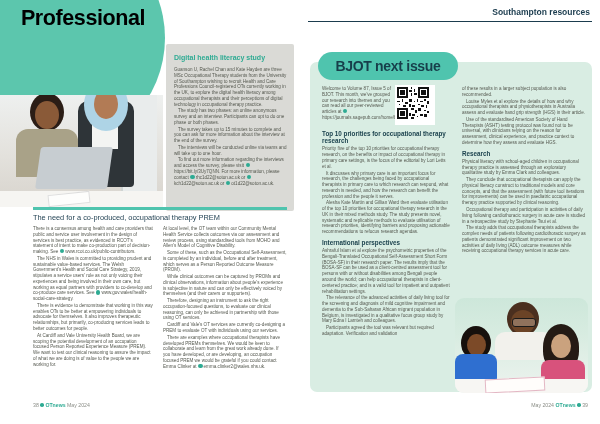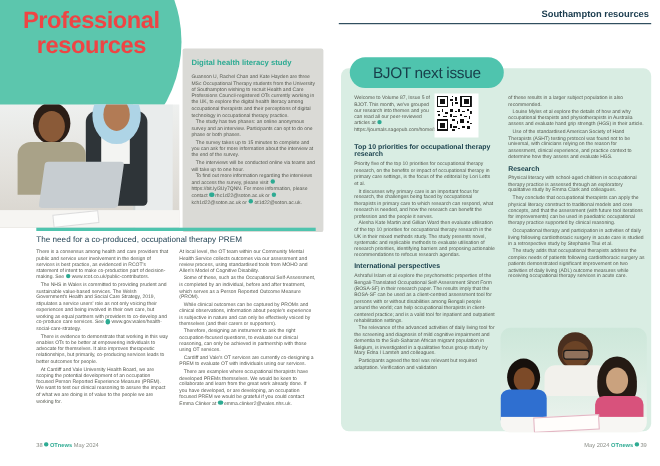--- a/index.html
+++ b/index.html
@@ -6,21 +6,21 @@
   #canvas{position:relative;width:600px;height:424px;background:#ffffff;overflow:hidden;
           font-family:"Liberation Sans","DejaVu Sans",sans-serif;}
 
   
   .hdr-label{position:absolute;top:7px;right:10px;font-size:8.5px;font-weight:bold;color:#1b3c4e;}
   .hdr-rule{position:absolute;top:21px;left:308px;right:8px;height:1.4px;background:#1b3c4e;}
 
   
   .badge-circle{position:absolute;left:-63px;top:-76px;width:228px;height:228px;border-radius:50%;
                 background:#5cc6ad;}
-  .badge-text{position:absolute;left:8px;top:7px;width:150px;text-align:center;color:#ef4444;
+  .badge-text{position:absolute;left:8px;top:7px;width:150px;text-align:center;color:#000000;
               font-weight:bold;font-size:21.5px;line-height:1.05;letter-spacing:-0.4px;}
 
   
   .photo-left{position:absolute;left:0;top:95px;width:163px;height:112px;overflow:hidden;
               background:linear-gradient(180deg,#eef0ef 0%,#e3e1dc 55%,#d7d3cc 100%);}
   .pl-window{position:absolute;right:6px;top:0;width:34px;height:100%;background:#e9ecec;border-left:2px solid #cfd4d3;}
   .pl-vest{position:absolute;left:78px;top:6px;width:56px;height:86px;border-radius:10px 10px 4px 4px;background:#2e3438;}
   .pl-shirt{position:absolute;left:92px;top:14px;width:26px;height:40px;background:#f3f4f2;}
   .pl-hijab{position:absolute;left:84px;top:-16px;width:44px;height:52px;border-radius:50%;background:#aed4e6;}
   .pl-face2{position:absolute;left:94px;top:-6px;width:24px;height:30px;border-radius:50%;background:#b27b55;}
@@ -45,21 +45,21 @@
   
   .art-rule{position:absolute;left:33px;top:207px;width:254px;height:2.6px;background:#4fc4ae;}
   .art-title{position:absolute;left:33px;top:213px;width:260px;font-size:7.4px;font-weight:normal;color:#1b3c4e;}
   .art-col1{position:absolute;left:33px;top:226px;width:120px;}
   .art-col2{position:absolute;left:163px;top:226px;width:124px;}
 
   
   .mint-panel{position:absolute;left:310px;top:62px;width:282px;height:330px;background:#d9ede3;border-radius:7px;}
   .bjot-pill{position:absolute;left:318px;top:52px;width:140px;height:28px;border-radius:14px;background:#4fc4ae;
              display:flex;align-items:center;justify-content:center;}
-  .bjot-pill span{font-size:14px;font-weight:normal;color:#173e4a;letter-spacing:-0.3px;}
+  .bjot-pill span{font-size:14px;font-weight:bold;color:#173e4a;letter-spacing:-0.3px;}
   .bjot-intro{position:absolute;left:322px;top:86px;width:70px;}
   .qr{position:absolute;left:395px;top:85px;width:36px;height:36px;background:#ffffff;padding:2px;}
   .bjot-col1{position:absolute;left:322px;top:130px;width:128px;}
   .bjot-col2{position:absolute;left:462px;top:86px;width:124px;}
   .bjot-h{font-size:6.3px;font-weight:bold;color:#173e4a;line-height:1.15;margin:4px 0 2px 0;}
 
   
   .photo-right{position:absolute;left:455px;top:298px;width:133px;height:95px;border-radius:9px;overflow:hidden;
                background:linear-gradient(180deg,#cde7da 0%,#d8ece1 40%,#eef3ef 100%);}
   .pr-man-head{position:absolute;left:52px;top:4px;width:32px;height:34px;border-radius:50%;background:#4a2f1f;}
@@ -86,21 +86,20 @@
 <body>
 
 <div id="canvas">
 
   <div class="hdr-label">Southampton resources</div>
   <div class="hdr-rule"></div>
 
   <div class="badge-circle"></div>
   <div class="badge-text">
     <div>Professional</div>
-    <div>resources</div>
   </div>
 
   <div class="photo-left">
     <div class="pl-window"></div>
     <div class="pl-vest"></div>
     <div class="pl-shirt"></div>
     <div class="pl-hijab"></div>
     <div class="pl-face2"></div>
     <div class="pl-head1"></div>
     <div class="pl-face1"></div>

